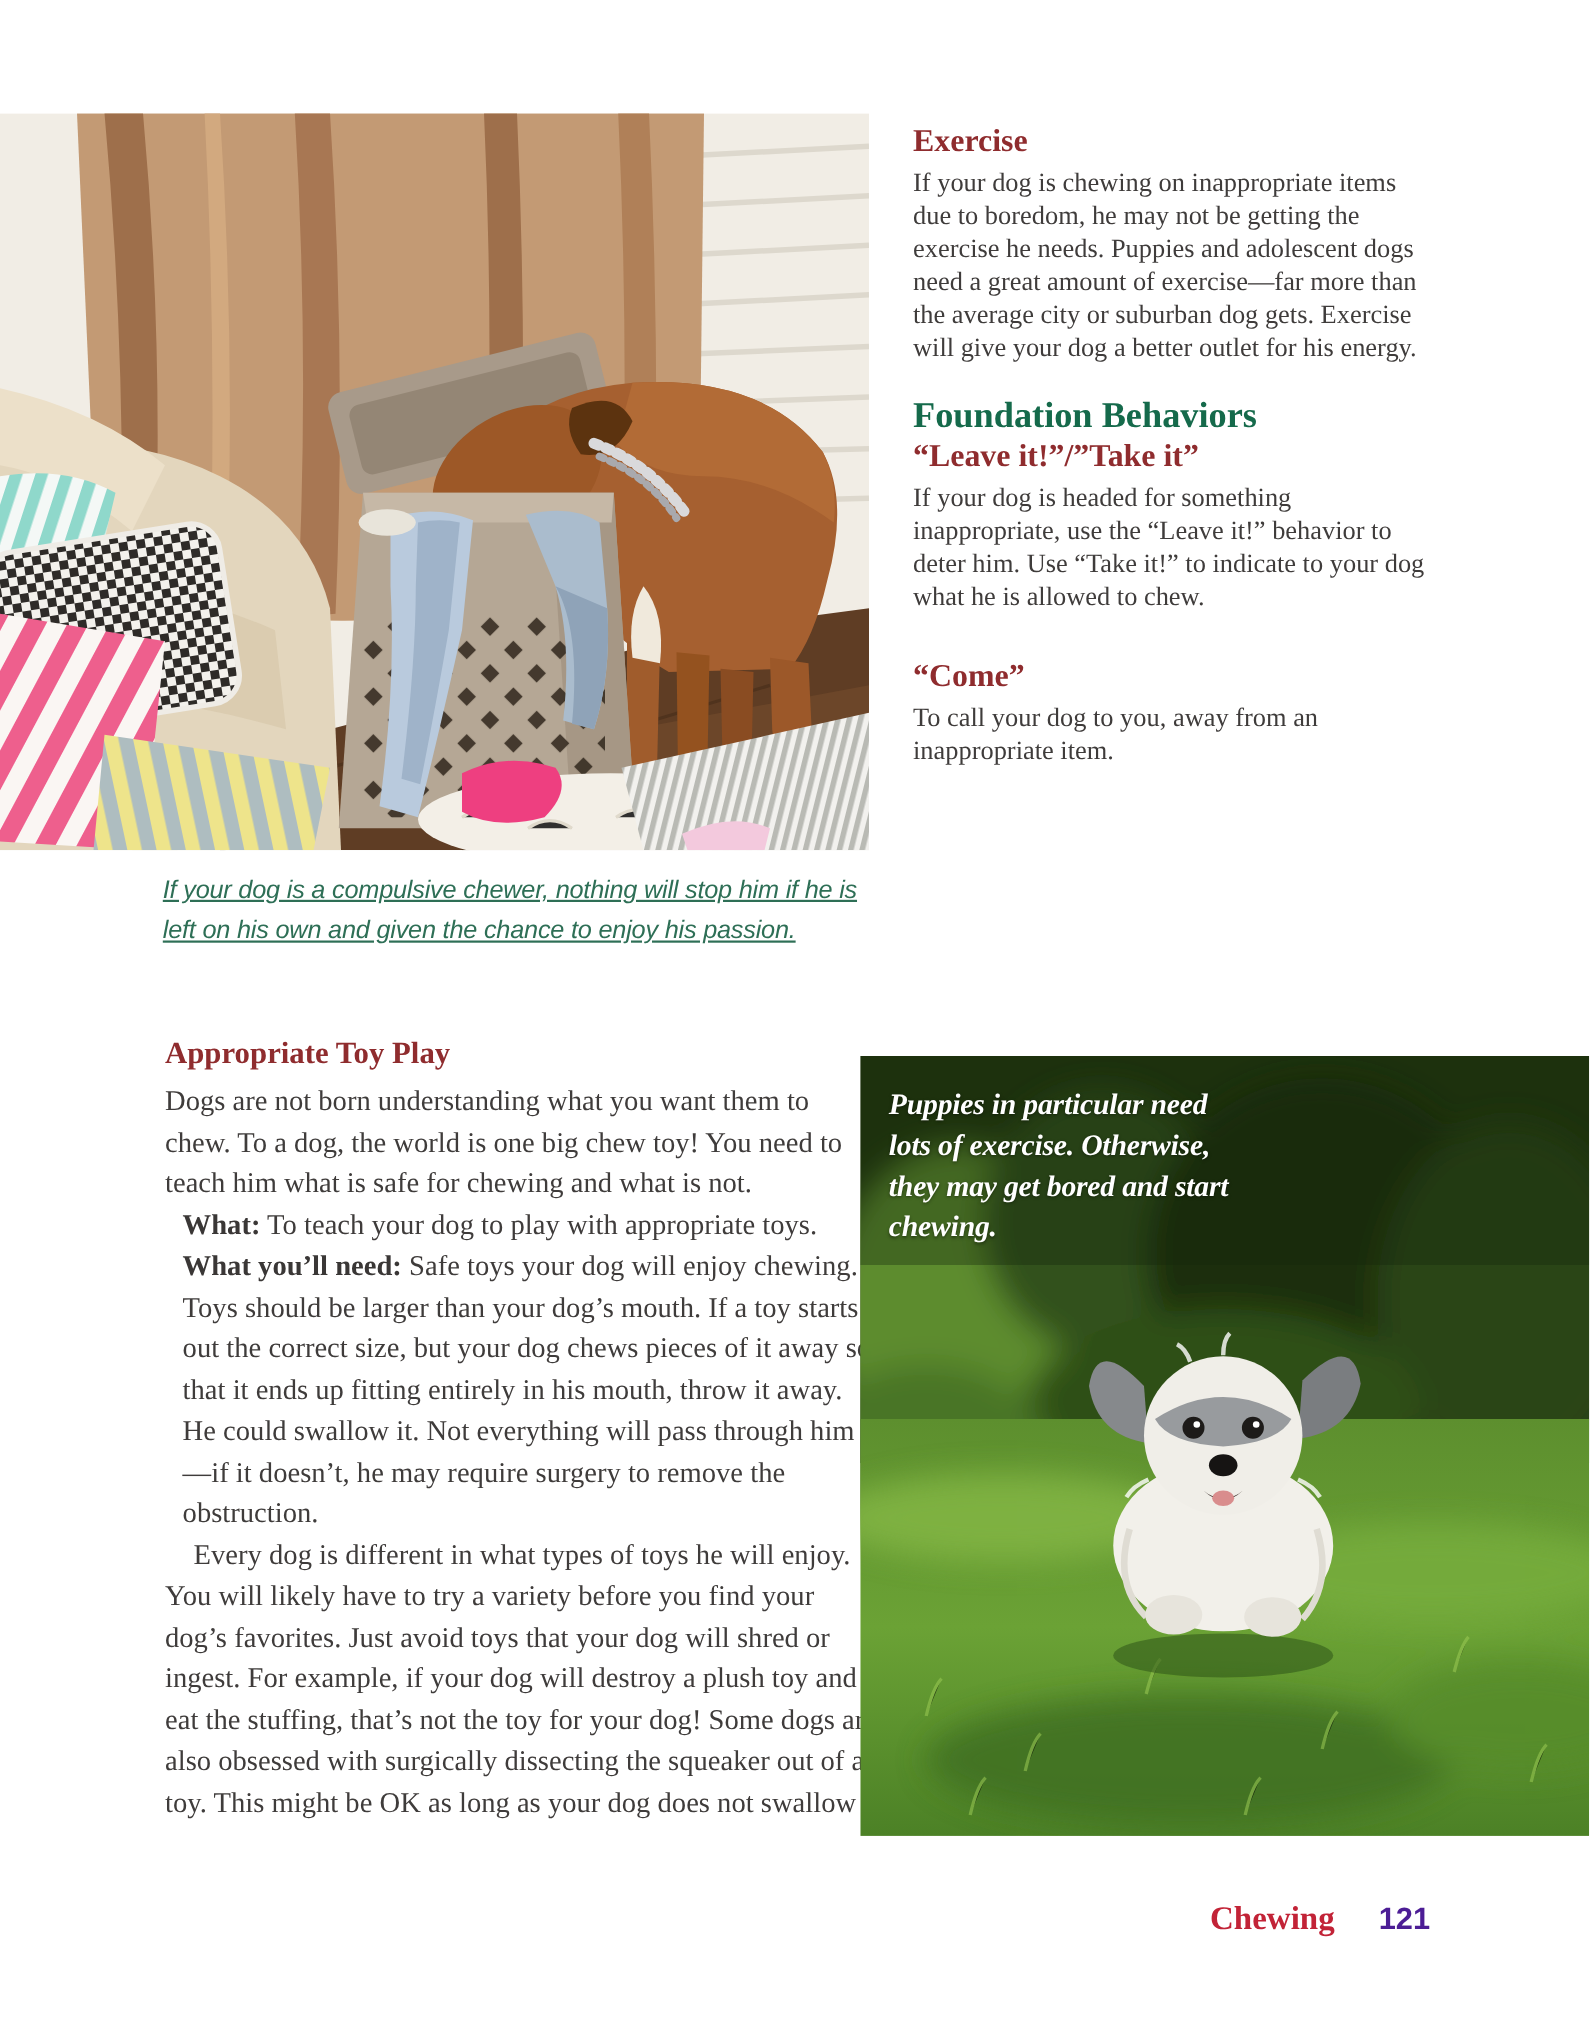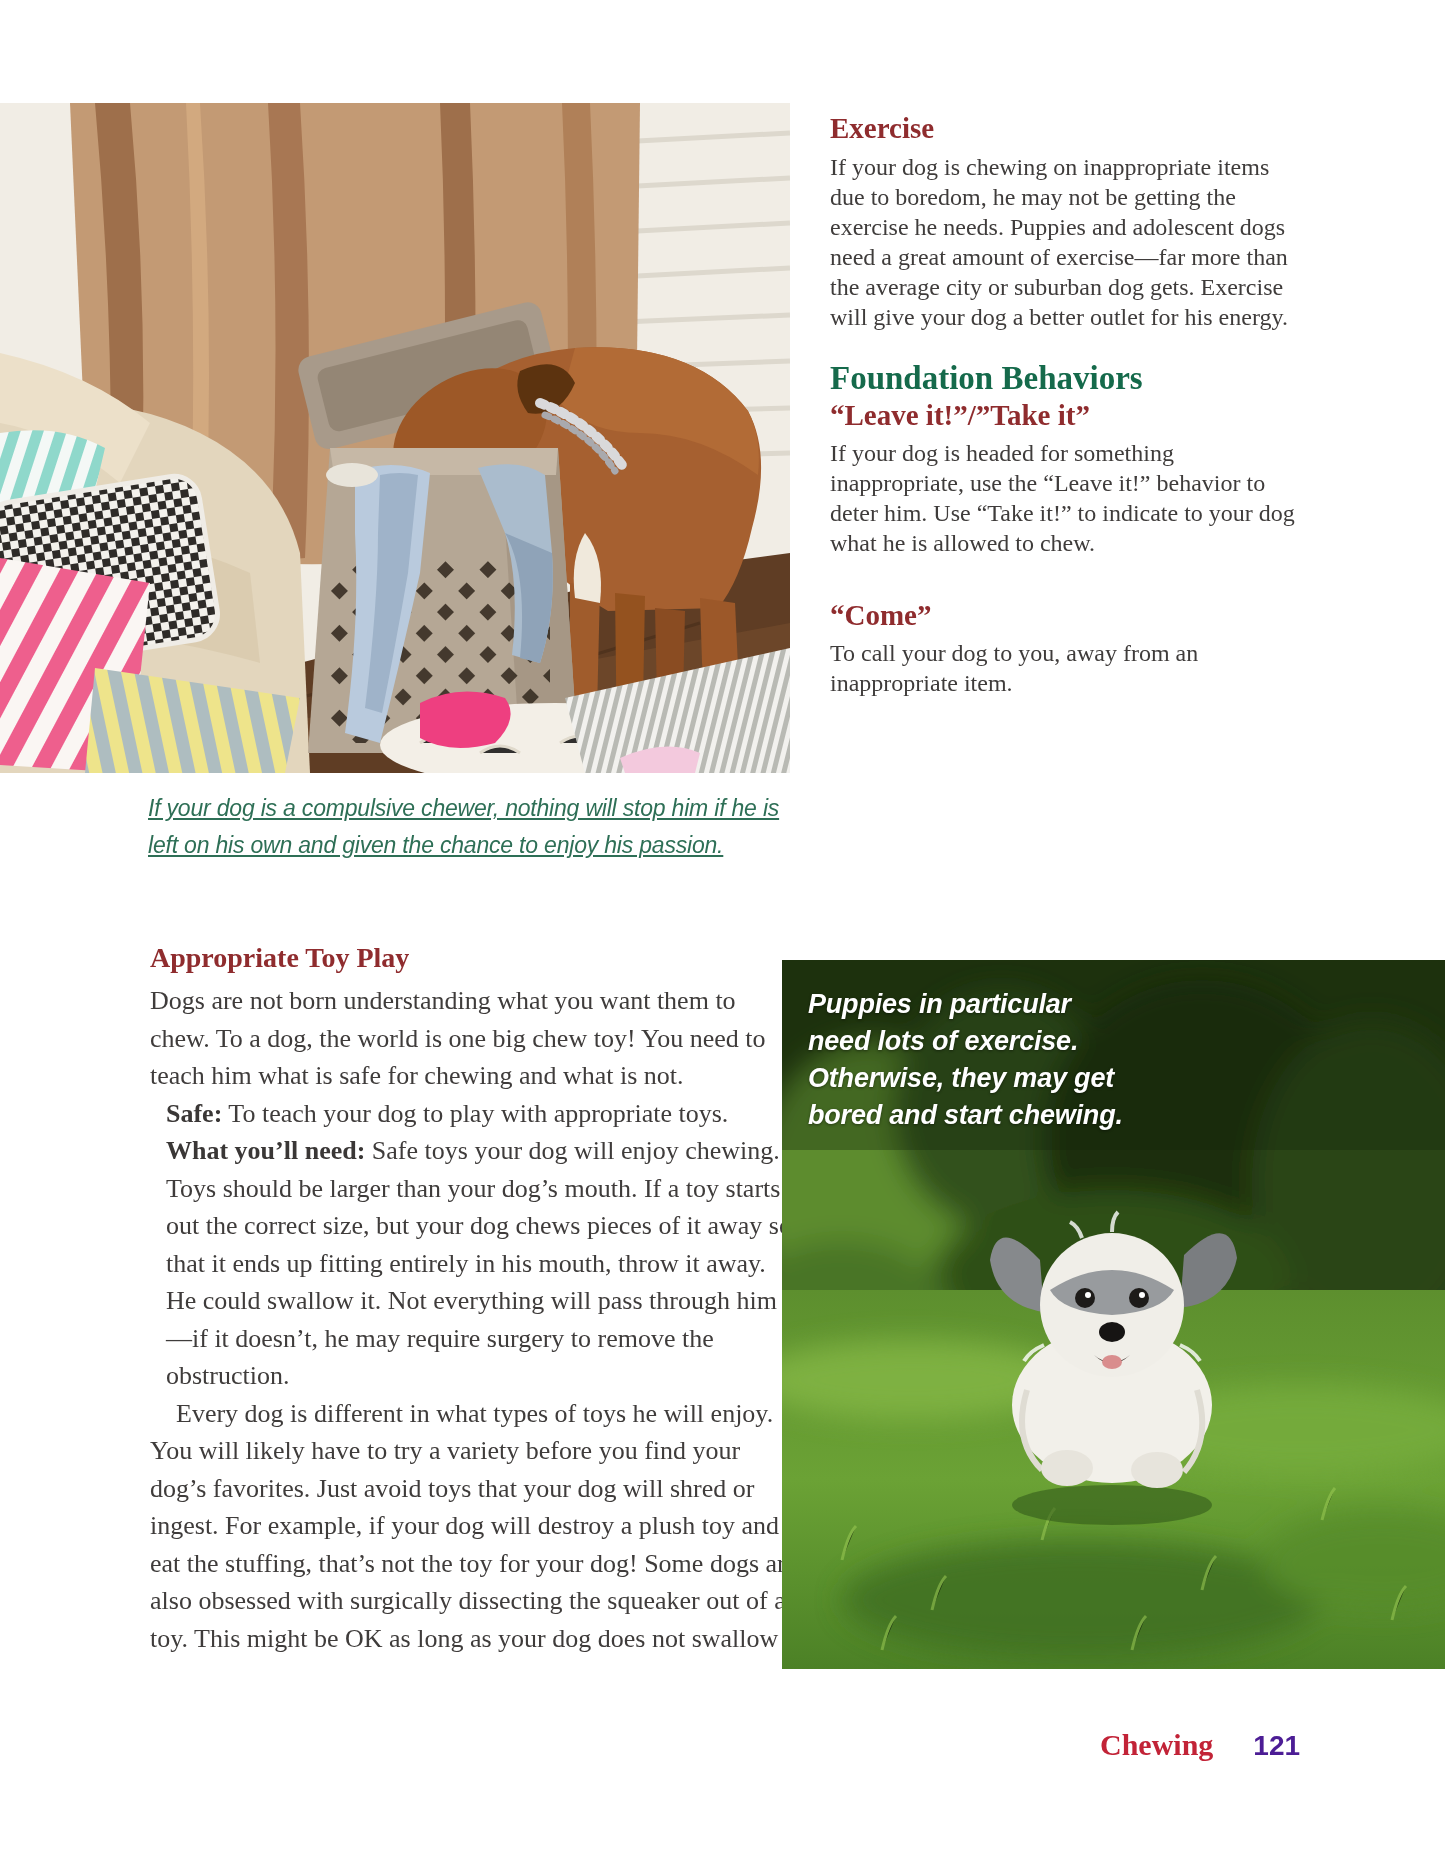--- a/index.html
+++ b/index.html
@@ -36,21 +36,21 @@
   
   .toyplay{position:absolute;left:150px;top:942px;width:650px;}
   .toyplay .h-red{font-size:28px;line-height:32px;}
   .toyplay .body-text{font-size:26px;line-height:37.5px;}
   .step{margin-left:16px;}
   .step b{font-weight:700;color:#3a3736;}
   .closing{text-indent:26px;margin-top:0;}
   
   .overlay-caption{
     position:absolute;left:26px;top:26px;width:320px;
-    font-family:Liberation Sans, sans-serif;font-style:italic;font-weight:600;
+    font-family:Liberation Serif, serif;font-style:italic;font-weight:600;
     font-size:27px;line-height:37px;color:#ffffff;letter-spacing:-0.2px;
     text-shadow:0 1px 3px rgba(0,0,0,0.45);
   }
   
   .footer{
     position:absolute;left:1100px;top:1728px;display:flex;align-items:baseline;gap:40px;font-weight:bold;
   }
   .footer .section{
     font-family:"Liberation Serif", serif;font-size:30px;color:#c22337;
   }
@@ -217,21 +217,21 @@
     <h2 class="h-red-sub">“Leave it!”/”Take it”</h2>
     <p class="body-text mt-para">If your dog is headed for something inappropriate, use the “Leave it!” behavior to deter him. Use “Take it!” to indicate to your dog what he is allowed to chew.</p>
 
     <h2 class="h-red-sub mt-come">“Come”</h2>
     <p class="body-text mt-para">To call your dog to you, away from an inappropriate item.</p>
   </div>
 
   <div class="toyplay">
     <h2 class="h-red">Appropriate Toy Play</h2>
     <p class="body-text">Dogs are not born understanding what you want them to chew. To a dog, the world is one big chew toy! You need to teach him what is safe for chewing and what is not.</p>
-    <div class="body-text step" style="margin-top:0;"><b>Safe:</b><span> To teach your dog to play with appropriate toys.</span></div>
+    <div class="body-text step" style="margin-top:0;"><b>What:</b><span> To teach your dog to play with appropriate toys.</span></div>
     <div class="body-text step" style="margin-top:0;"><b>What you’ll need:</b><span> Safe toys your dog will enjoy chewing. Toys should be larger than your dog’s mouth. If a toy starts out the correct size, but your dog chews pieces of it away so that it ends up fitting entirely in his mouth, throw it away. He could swallow it. Not everything will pass through him—if it doesn’t, he may require surgery to remove the obstruction.</span></div>
     <p class="body-text closing">Every dog is different in what types of toys he will enjoy. You will likely have to try a variety before you find your dog’s favorites. Just avoid toys that your dog will shred or ingest. For example, if your dog will destroy a plush toy and eat the stuffing, that’s not the toy for your dog! Some dogs are also obsessed with surgically dissecting the squeaker out of a toy. This might be OK as long as your dog does not swallow</p>
   </div>
 
   <div class="photo2">
     <svg viewBox="0 0 663 709" preserveAspectRatio="none">
       <defs>
         <linearGradient id="grassg" x1="0" y1="0" x2="0" y2="1">
           <stop offset="0" stop-color="#5d8f2e"></stop>
           <stop offset="0.5" stop-color="#6ba235"></stop>

